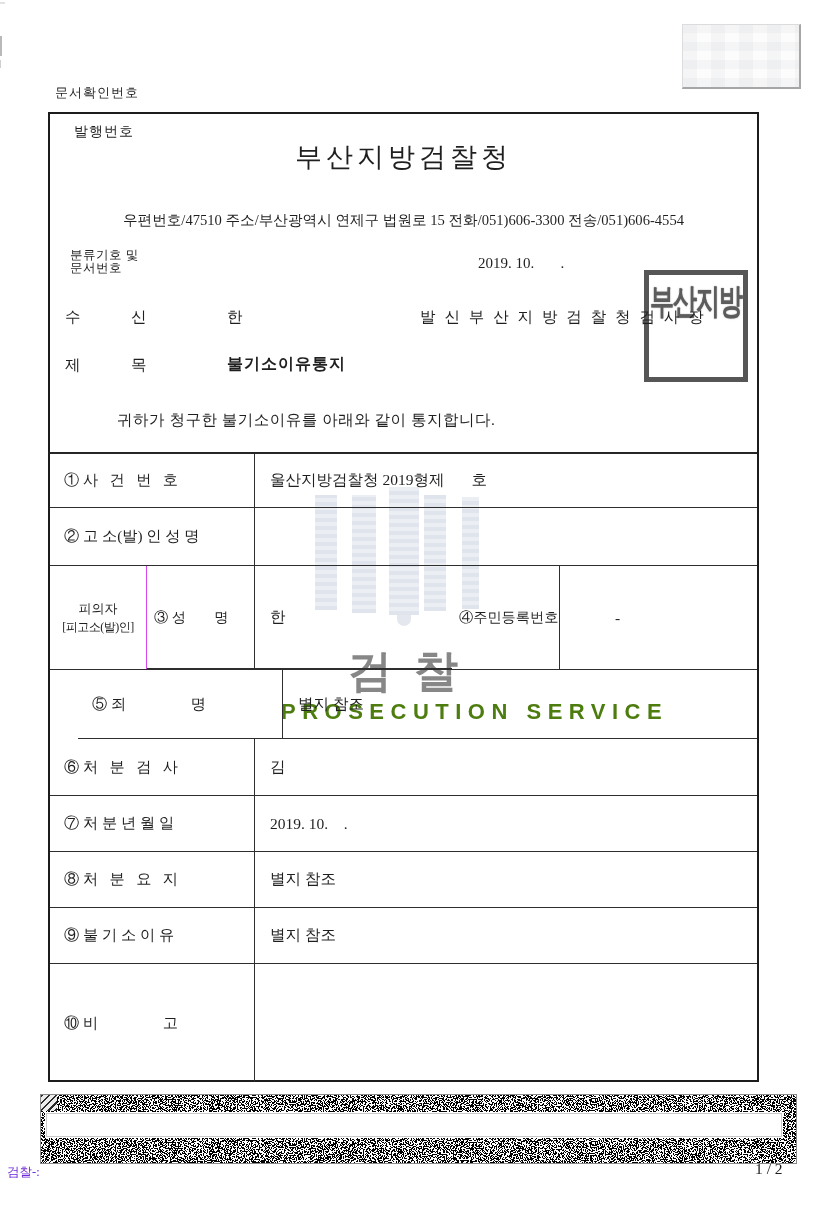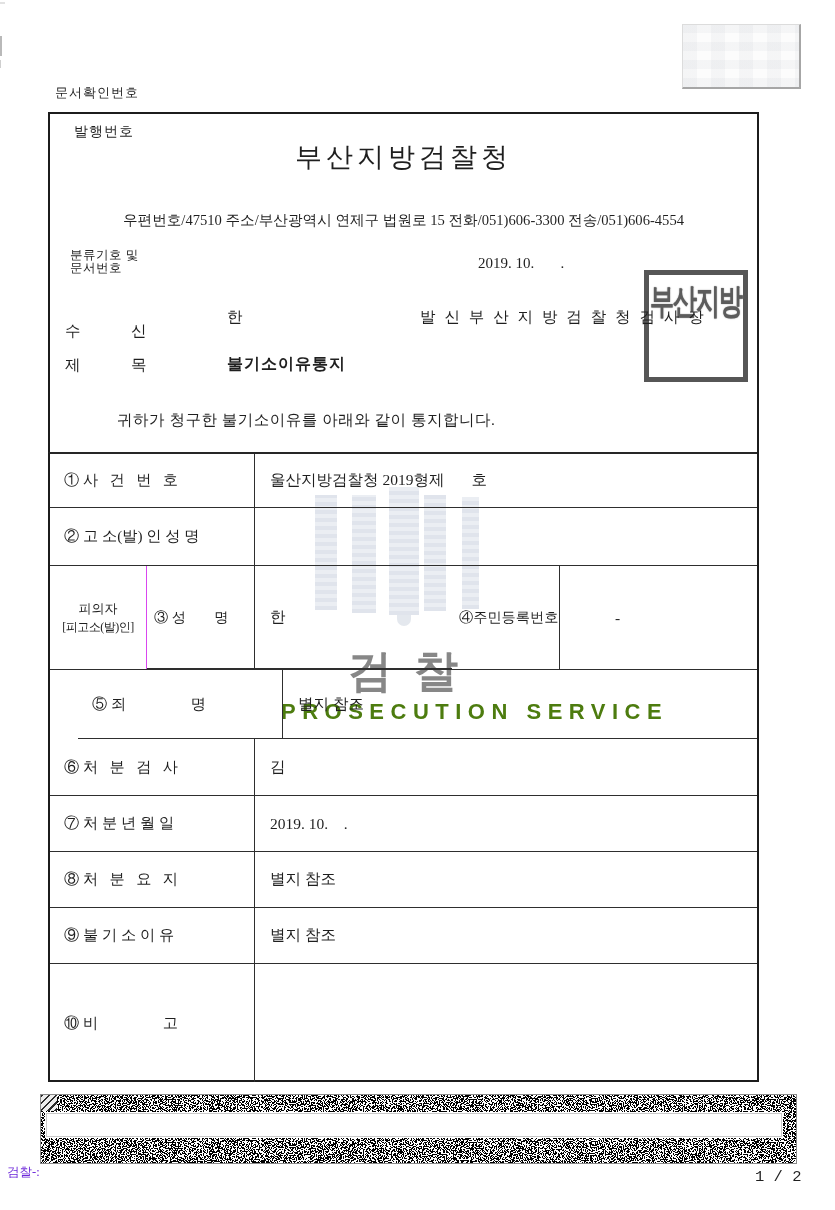--- a/index.html
+++ b/index.html
@@ -21,21 +21,21 @@
     background-image:repeating-linear-gradient(0deg,rgba(180,185,195,.10) 0 9px,rgba(255,255,255,0) 9px 18px),
                      repeating-linear-gradient(90deg,rgba(180,185,195,.10) 0 14px,rgba(255,255,255,0) 14px 28px);}
 
   
   .docbox{left:48px;top:112px;width:707px;height:966px;border:2px solid #1c1c1c;background:transparent;}
   .issue-label{left:24px;top:9px;font-size:14px;letter-spacing:1px;}
   .office-title{left:0;right:0;top:25px;text-align:center;font-size:27px;letter-spacing:4px;font-weight:500;}
   .contact-line{left:0;right:0;top:97px;text-align:center;font-size:14.6px;}
   .class-label{left:20px;top:135px;font-size:12.5px;line-height:13px;letter-spacing:.5px;}
   .doc-date{left:428px;top:141px;font-size:15px;}
-  .recv-label{left:15px;top:207px;font-size:15.5px;}
+  .recv-label{left:15px;top:193px;font-size:15.5px;}
   .recv-value{left:177px;top:193px;font-size:15.5px;}
   .sender-line{left:370px;top:193px;font-size:15.5px;letter-spacing:2.5px;}
   .subj-label{left:15px;top:241px;font-size:15.5px;}
   .subj-value{left:177px;top:240px;font-size:16px;font-weight:bold;letter-spacing:1px;}
   .notice{left:67px;top:296px;font-size:15.5px;letter-spacing:.5px;}
 
   
   .tbl{left:-2px;top:338px;width:707px;height:628px;border-top:2px solid #262626;border-left:2px solid #1c1c1c;
        display:flex;flex-direction:column;}
   .trow{display:flex;border-bottom:1px solid #2e2e2e;}
@@ -81,21 +81,21 @@
   .noise{position:absolute;background:#9a9a9a;filter:url(#speckle);}
   .band-top{left:0;right:0;top:0;height:17px;}
   .band-bottom{left:0;right:0;bottom:0;height:25px;}
   .band-right{right:0;top:0;bottom:0;width:13px;}
   .band-left{left:0;top:0;bottom:0;width:4px;}
   .corner{position:absolute;left:0;top:0;width:16px;height:16px;z-index:2;
           background:repeating-linear-gradient(135deg,#2b2b2b 0 2px,#ededed 2px 5px);}
   .inner-line{position:absolute;left:5px;right:14px;top:18px;bottom:26px;border:1px solid #c9c9c9;}
 
   .footer-left{left:7px;top:1164px;font-size:12.5px;color:#6d28d9;}
-  .page-num{left:755px;top:1160px;font-size:15.5px;font-family:Liberation Mono, monospace;margin-top:8px;}
+  .page-num{left:755px;top:1160px;font-size:15.5px;font-family:Liberation Serif, serif;}
 </style>
 </head>
 <body>
 
 <div class="page">
 
   <div class="abs edge-tick1"></div>
   <div class="abs edge-tick2"></div>
   <div class="abs edge-tick3"></div>
 

